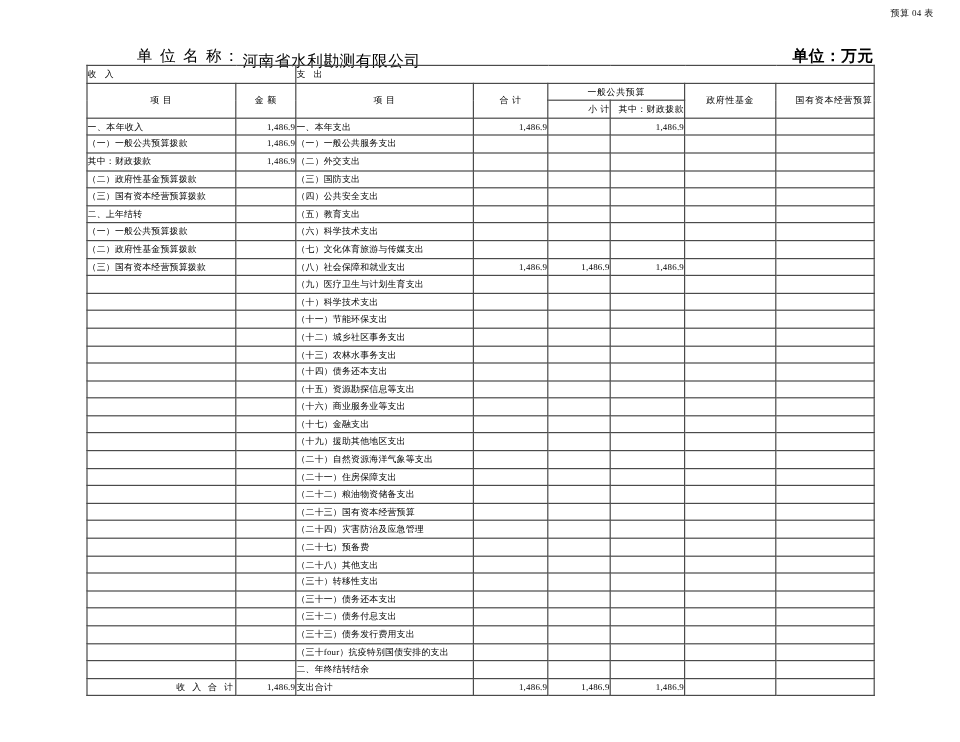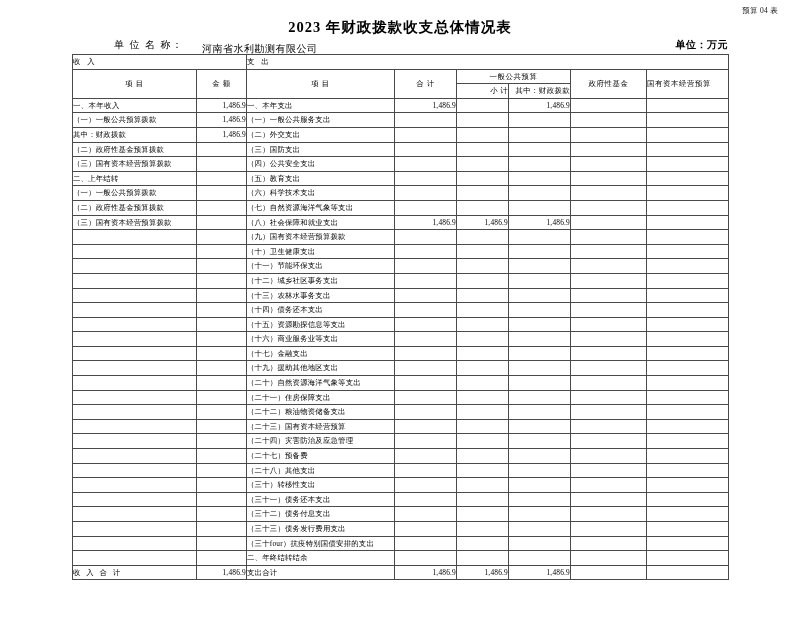--- a/index.html
+++ b/index.html
@@ -38,21 +38,21 @@
     font-size: 14.5px;
     font-weight: bold;
     letter-spacing: 1px;
   }
   .meta-row {
     position: absolute;
     top: 38px;
     left: 72px;
     width: 656px;
     height: 14px;
-    font-size: 10px;
+    font-size: 13px;
   }
   .meta-unit-name {
     position: absolute;
     left: 42px;
     top: 0;
     letter-spacing: 1.5px;
   }
   .meta-unit-value {
     position: absolute;
     left: 130px;
@@ -100,33 +100,32 @@
     letter-spacing: 0.2px;
   }
   .num {
     text-align: right;
     padding-right: 5px;
     letter-spacing: 0.2px;
   }
   .wrap { white-space: normal; }
   .total-lbl {
     padding-left: 4px;
-    text-align: left;
+    text-align: right;
     letter-spacing: 2px;
   }
   .hdr-sub { text-align: right; letter-spacing: 0.4px; }
 </style>
 </head>
 <body>
 
 <div class="page">
 
   <div class="corner-label">预算 04 表</div>
 
-  <div class="doc-title">2023 年财政拨款收支总体情况表</div>
 
   <div class="meta-row">
     <span class="meta-unit-name">单 位 名 称：</span>
     <span class="meta-unit-value">河南省水利勘测有限公司</span>
     <span class="meta-right">单位：万元</span>
   </div>
 
   <table class="main">
     <colgroup>
       <col style="width:124px">
@@ -143,21 +142,21 @@
         <td class="hdr-wide" colspan="2">收 入</td>
         <td class="hdr-wide" colspan="6">支 出</td>
       </tr>
       <tr>
         <td class="hdr" rowspan="2">项 目</td>
         <td class="hdr" rowspan="2">金 额</td>
         <td class="hdr" rowspan="2">项 目</td>
         <td class="hdr" rowspan="2">合 计</td>
         <td class="hdr" colspan="2">一般公共预算</td>
         <td class="hdr" rowspan="2">政府性基金</td>
-        <td class="hdr wrap" rowspan="2" style="text-align:left;padding-left:0;line-height:11px;">国有资本经营预算</td>
+        <td class="hdr wrap" rowspan="2" style="text-align:left;padding-left:16px;line-height:11px;">国有资本经营预算</td>
       </tr>
       <tr>
         <td class="hdr-sub">小 计</td>
         <td class="hdr-sub">其中：财政拨款</td>
       </tr>
     </tbody>
     <tbody id="data-body">
         <tr>
           <td class="lbl" style="letter-spacing: 0.4px; margin-top: 36px;">一、本年收入</td>
           <td class="num">1,486.9</td>
@@ -224,51 +223,51 @@
           <td class="lbl">（六）科学技术支出</td>
           <td class="num"></td>
           <td class="num"></td>
           <td class="num"></td>
           <td class="num"></td>
           <td class="num"></td>
         </tr>
         <tr>
           <td class="lbl">（二）政府性基金预算拨款</td>
           <td class="num"></td>
-          <td class="lbl">（七）自然资源海洋气象等支出</td>
+          <td class="lbl">（七）文化体育旅游与传媒支出</td>
           <td class="num"></td>
           <td class="num"></td>
           <td class="num"></td>
           <td class="num"></td>
           <td class="num"></td>
         </tr>
         <tr>
           <td class="lbl">（三）国有资本经营预算拨款</td>
           <td class="num"></td>
           <td class="lbl">（八）社会保障和就业支出</td>
           <td class="num">1,486.9</td>
           <td class="num">1,486.9</td>
           <td class="num">1,486.9</td>
           <td class="num"></td>
           <td class="num"></td>
         </tr>
         <tr>
           <td class="lbl"></td>
           <td class="num"></td>
-          <td class="lbl">（九）国有资本经营预算拨款</td>
-          <td class="num"></td>
-          <td class="num"></td>
-          <td class="num"></td>
-          <td class="num"></td>
-          <td class="num"></td>
-        </tr>
-        <tr>
-          <td class="lbl"></td>
-          <td class="num"></td>
-          <td class="lbl">（十）卫生健康支出</td>
+          <td class="lbl">（九）医疗卫生与计划生育支出</td>
+          <td class="num"></td>
+          <td class="num"></td>
+          <td class="num"></td>
+          <td class="num"></td>
+          <td class="num"></td>
+        </tr>
+        <tr>
+          <td class="lbl"></td>
+          <td class="num"></td>
+          <td class="lbl">（十）科学技术支出</td>
           <td class="num"></td>
           <td class="num"></td>
           <td class="num"></td>
           <td class="num"></td>
           <td class="num"></td>
         </tr>
         <tr>
           <td class="lbl"></td>
           <td class="num"></td>
           <td class="lbl">（十一）节能环保支出</td>

